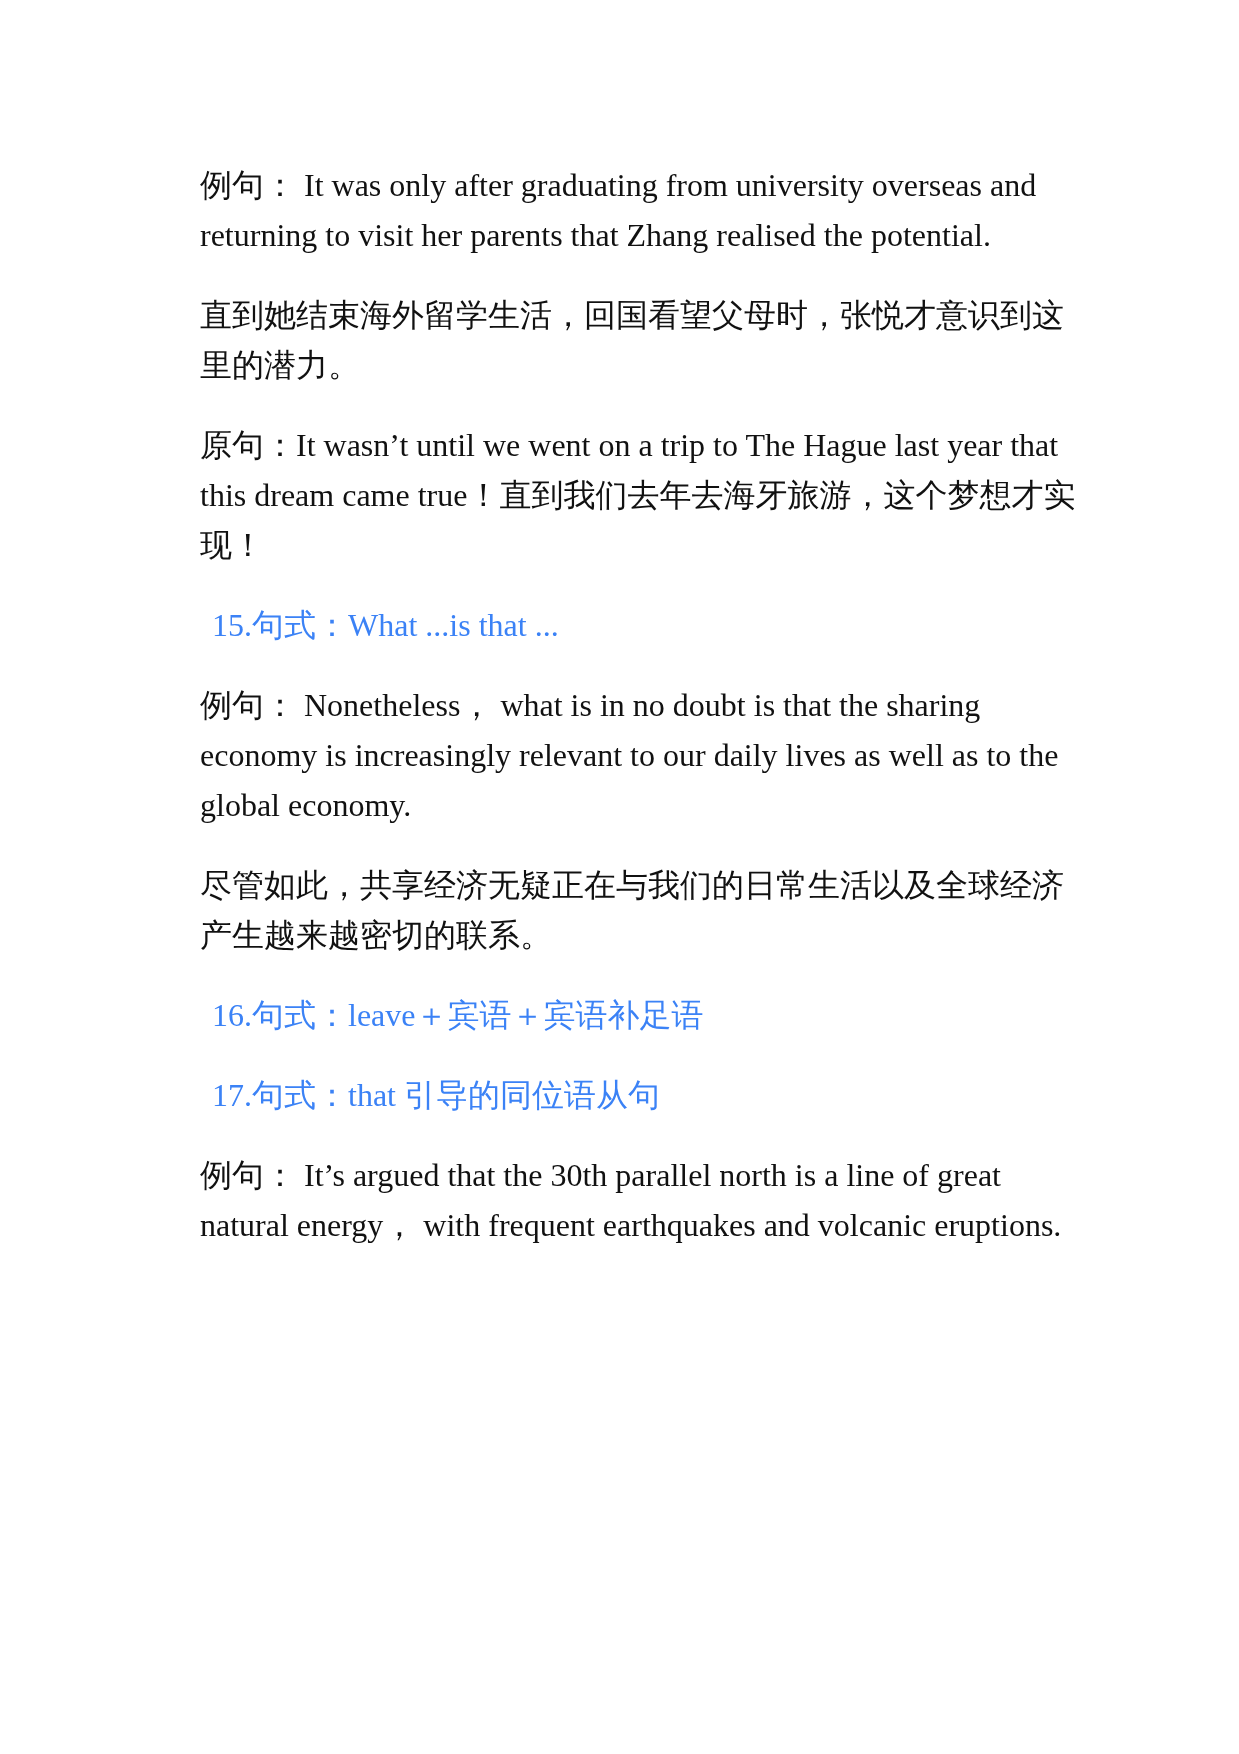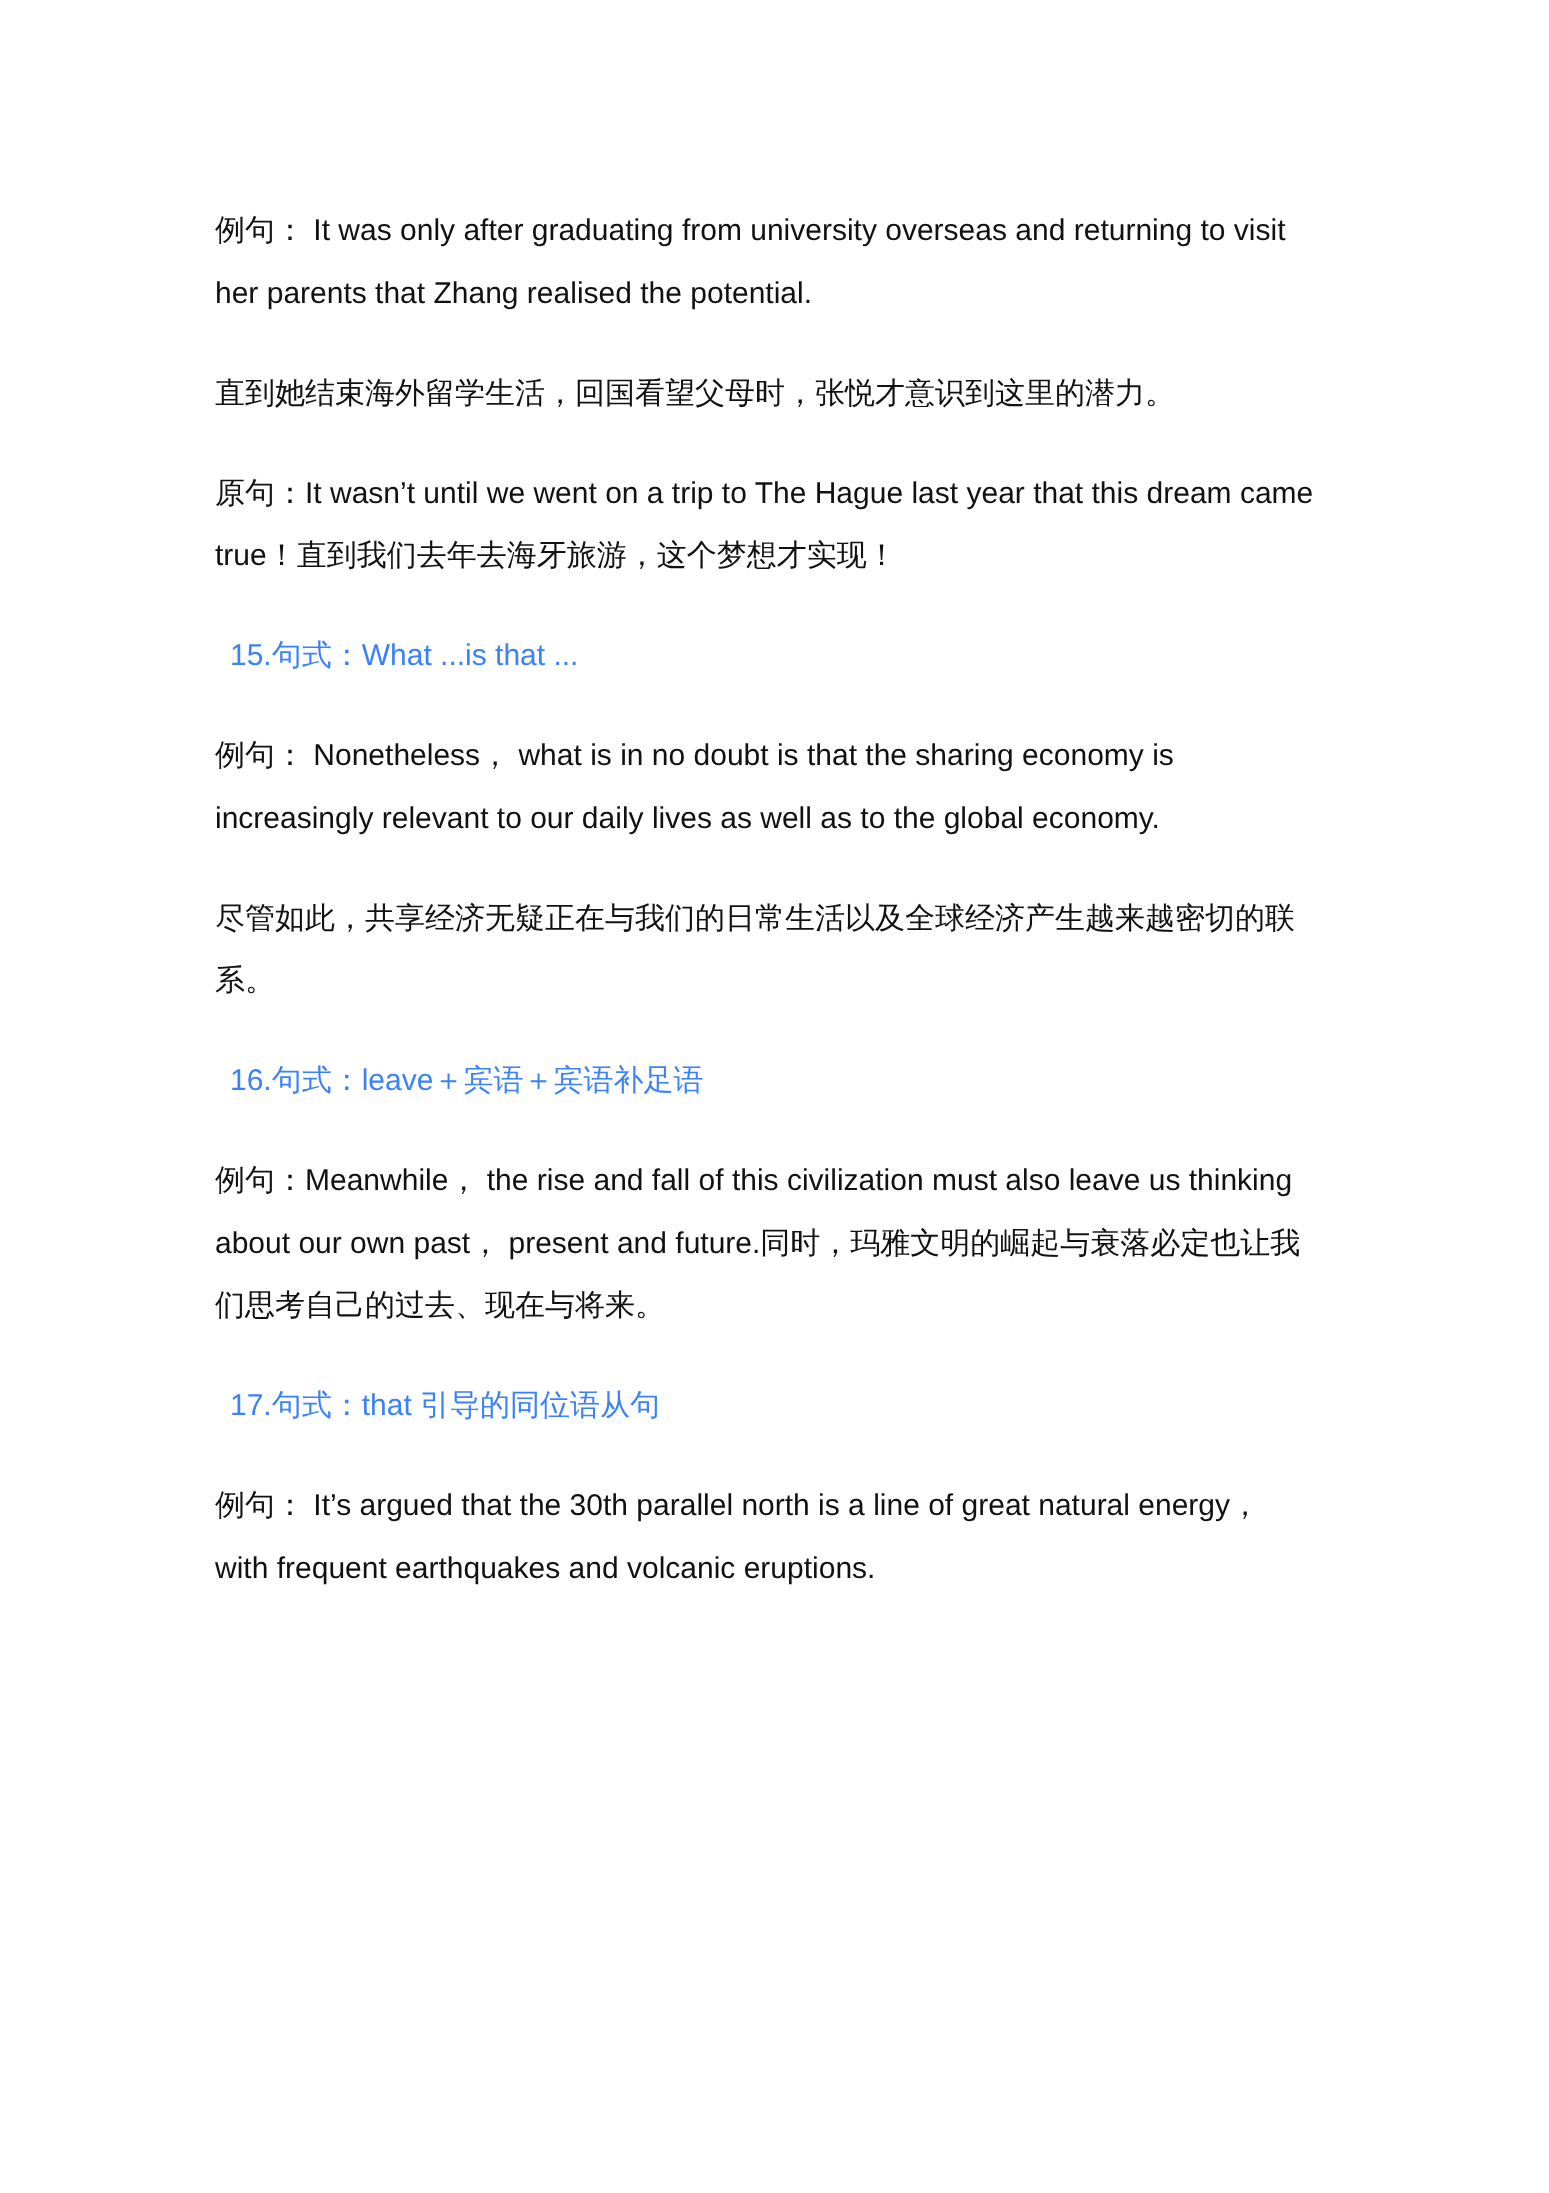--- a/index.html
+++ b/index.html
@@ -1,35 +1,34 @@
 <!DOCTYPE html>
 <html><head>
 <meta charset="utf-8">
 <style>
   html, body { margin: 0; padding: 0; background: #ffffff; }
   body { width: 1239px; height: 1754px; position: relative; overflow: hidden; }
   .page {
-    position: absolute; left: 172px; top: 160px; width: 880px;
-    font-family: Liberation Sans, sans-serif;
-    font-size: 24px; color: #111111; line-height: 50px;
+    position: absolute; left: 200px; top: 160px; width: 880px;
+    font-family: Liberation Serif, serif;
+    font-size: 32px; color: #111111; line-height: 50px;
   }
   .para { margin: 0 0 30px 0; }
   .heading { color: #3b82f6; margin: 0 0 30px 12px; }
 </style>
 </head>
 <body>
 
 <div class="page">
   <p class="para"><span>例句：</span><span> It was only after graduating from university overseas and returning to visit her parents that Zhang realised the potential.</span></p>
   <p class="para">直到她结束海外留学生活，回国看望父母时，张悦才意识到这里的潜力。</p>
   <p class="para"><span>原句：</span><span>It wasn’t until we went on a trip to The Hague last year that this dream came true！直到我们去年去海牙旅游，这个梦想才实现！</span></p>
 
   <p class="heading">15.句式：What ...is that ...</p>
   <p class="para"><span>例句：</span><span> Nonetheless， what is in no doubt is that the sharing economy is increasingly relevant to our daily lives as well as to the global economy.</span></p>
   <p class="para">尽管如此，共享经济无疑正在与我们的日常生活以及全球经济产生越来越密切的联系。</p>
 
   <p class="heading">16.句式：leave＋宾语＋宾语补足语</p>
-  <p class="para"><span>例句：</span><span>Meanwhile， the rise and fall of this civilization must also leave us thinking about our own past， present and future.同时，玛雅文明的崛起与衰落必定也让我们思考自己的过去、现在与将来。</span></p>
 
   <p class="heading">17.句式：that 引导的同位语从句</p>
 
   <p class="para"><span>例句：</span><span> It’s argued that the 30th parallel north is a line of great natural energy， with frequent earthquakes and volcanic eruptions.</span></p>
 </div>
 
 </body></html>

